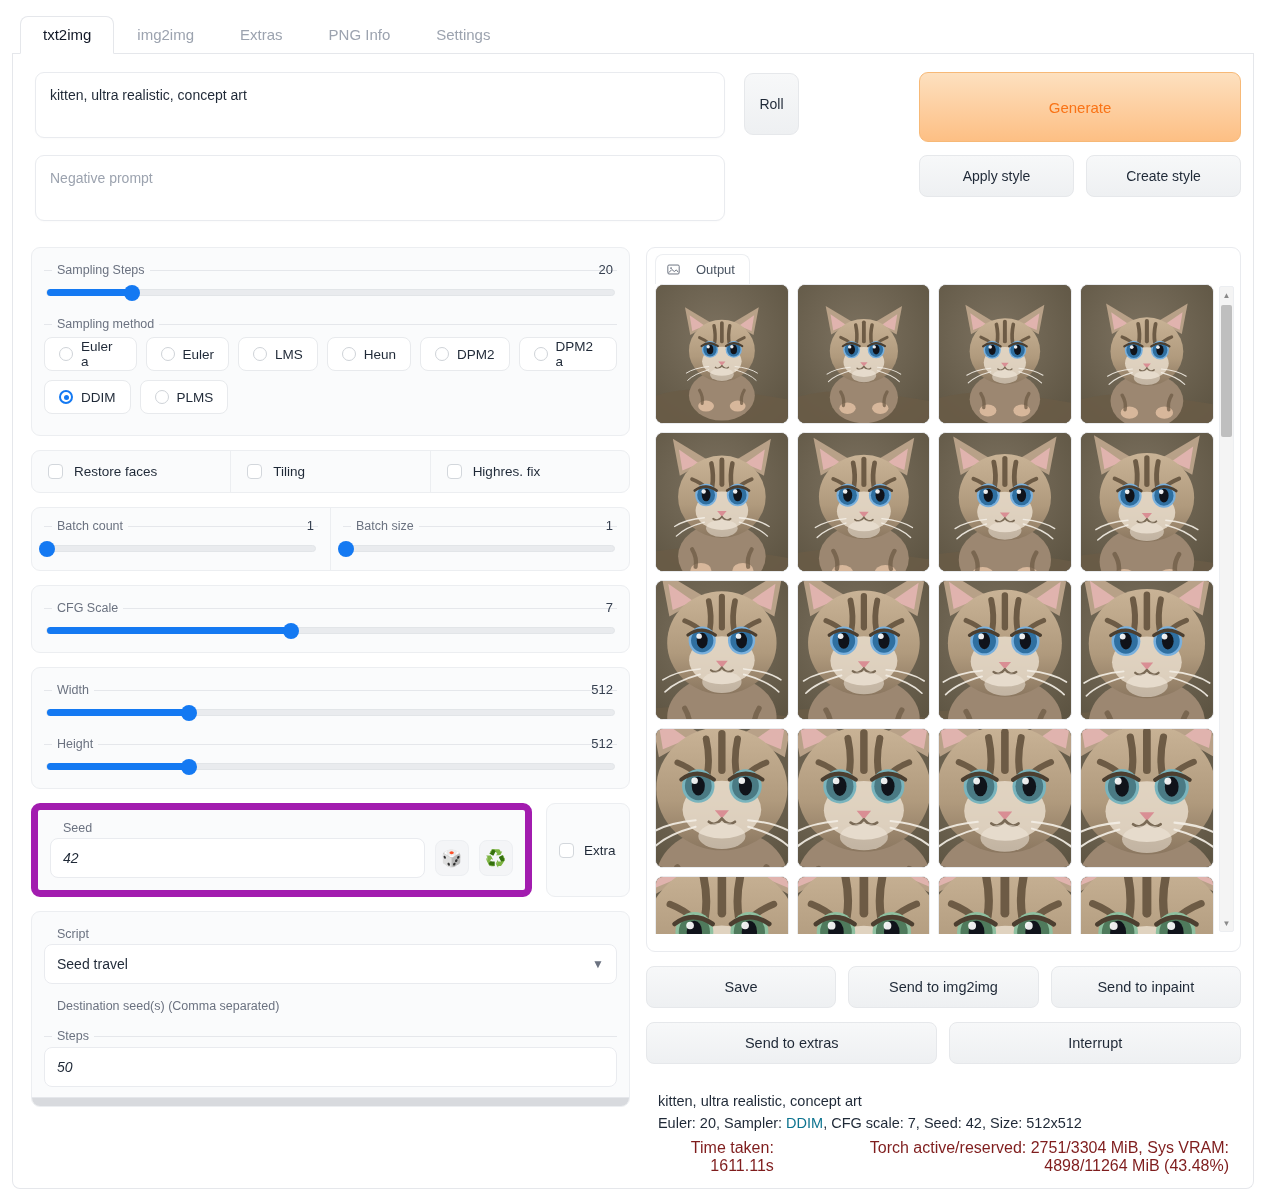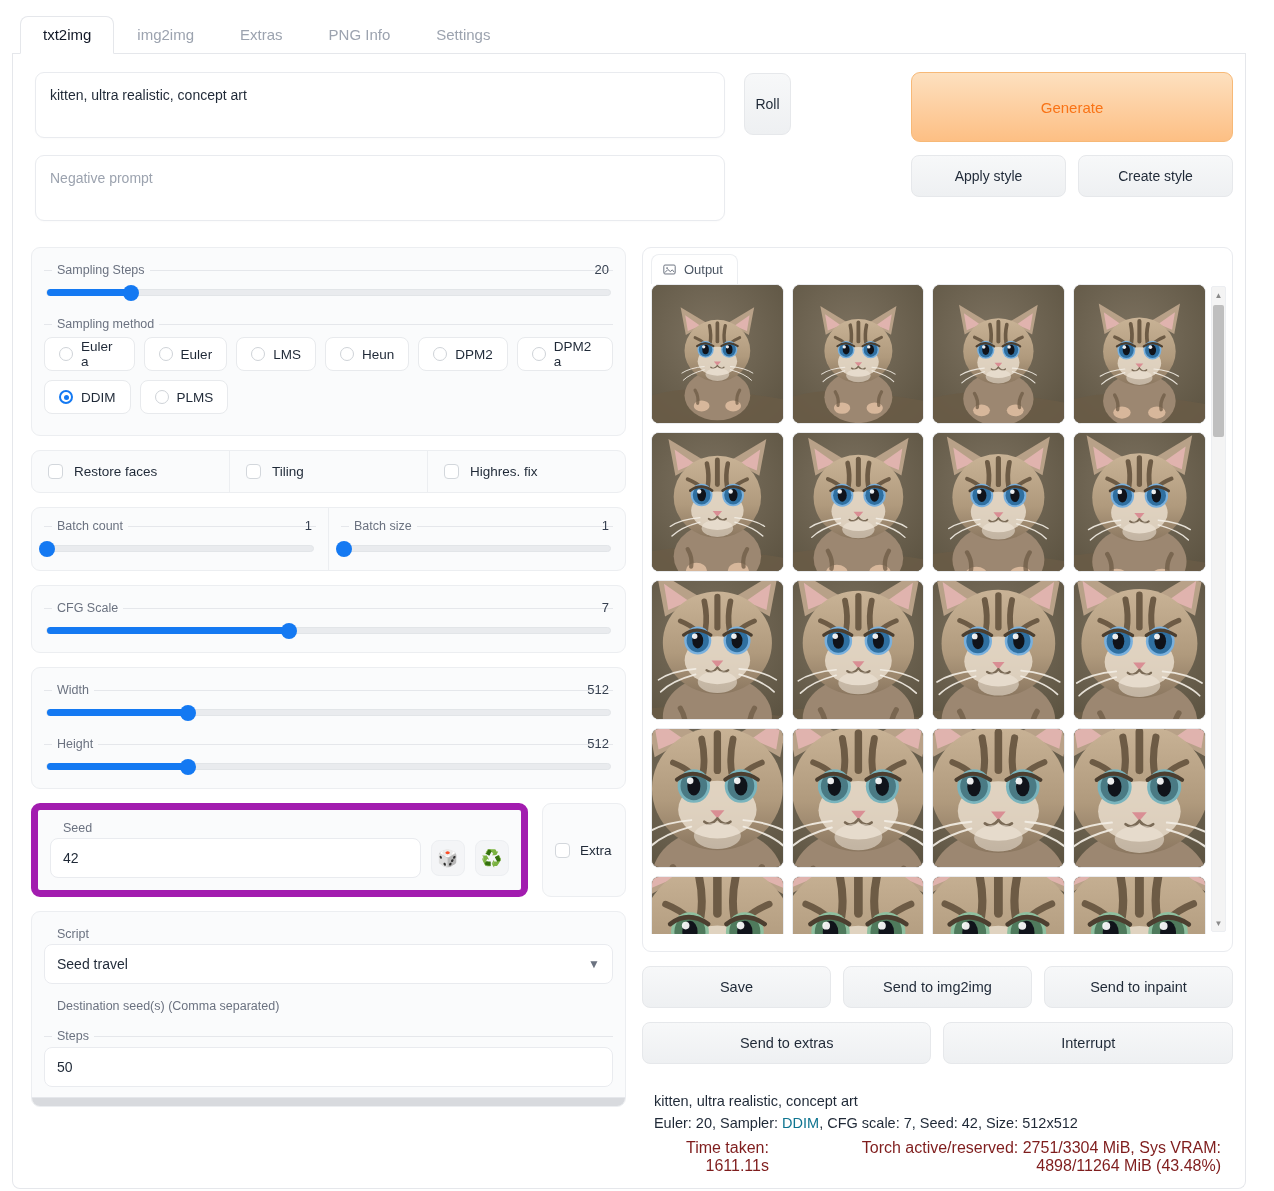--- a/index.html
+++ b/index.html
@@ -7,21 +7,21 @@
     width: 1274px; height: 1191px;
     font-family: "Liberation Sans", sans-serif;
     background: #ffffff;
     color: #1f2937;
     overflow: hidden;
   }
 
   .app {
     position: relative;
     width: 1274px; height: 1191px;
-    padding: 10px 28px 0 12px;
+    padding: 10px 20px 0 12px;
   }
 
   
   .tabbar {
     position: relative;
     display: flex;
     align-items: flex-end;
     height: 44px;
     border-bottom: 1px solid #e5e7eb;
     padding-left: 8px;
@@ -207,21 +207,21 @@
   
   .seed-row { display: flex; gap: 14px; margin-bottom: 14px; }
   .seed-group {
     flex: 1; border: 7px solid #a21caf; border-radius: 9px; background: #fafbfc;
     padding: 8px 12px 12px 12px; display: flex; align-items: flex-end; gap: 10px;
   }
   .seed-field { flex: 1; }
   .txtinput {
     border: 1px solid #e9ebef; border-radius: 8px; background: #fff;
     height: 40px; padding: 0 12px; font-size: 14px; color: #1f2937;
-    display: flex; align-items: center; width: 100%;
+    display: flex; align-items: center; width: 100%; font-style: italic;
   }
   .icon-btn {
     width: 34px; height: 36px; border: 1px solid #edeff2; border-radius: 8px;
     background: #f4f5f7; display: flex; align-items: center; justify-content: center;
     font-size: 17px; cursor: pointer; flex: none; margin-bottom: 2px;
   }
   .extra-group {
     width: 84px; border: 1px solid #eceef1; border-radius: 9px; background: #fafbfc;
     display: flex; align-items: center; gap: 10px; padding: 0 12px;
     font-size: 13.5px; color: #1f2937;
@@ -243,21 +243,21 @@
     height: 9px; background: #d8dade; margin: 10px -12px 0 -12px;
     border-top: 1px solid #e5e7eb;
   }
 
   
   .output-panel {
     border: 1px solid #e9ebef; border-radius: 9px; background: #fff;
     position: relative; height: 705px; overflow: hidden;
   }
   .out-tab {
-    display: inline-flex; align-items: center; gap: 8px;
+    display: inline-flex; align-items: center; gap: 16px;
     font-size: 13px; color: #4b5563;
     border: 1px solid #eceef1; border-bottom: none;
     border-radius: 8px 8px 0 0; padding: 7px 14px 7px 11px;
     background: #fff; margin: 6px 0 0 8px;
   }
   .gallery-shell { position: relative; height: 650px; }
   .gallery {
     position: absolute; left: 8px; top: 0; right: 26px; bottom: 0;
     display: grid; grid-template-columns: repeat(4, 1fr);
     gap: 8px; align-content: start;

